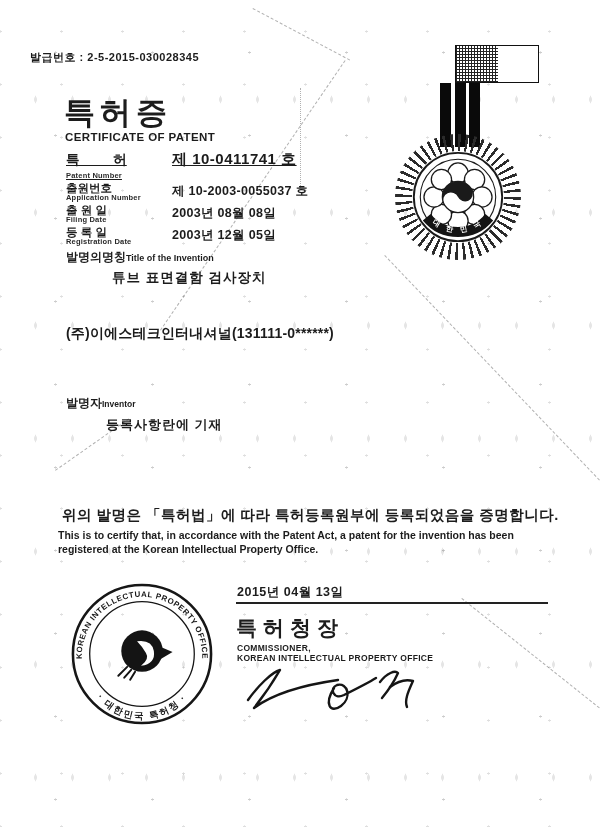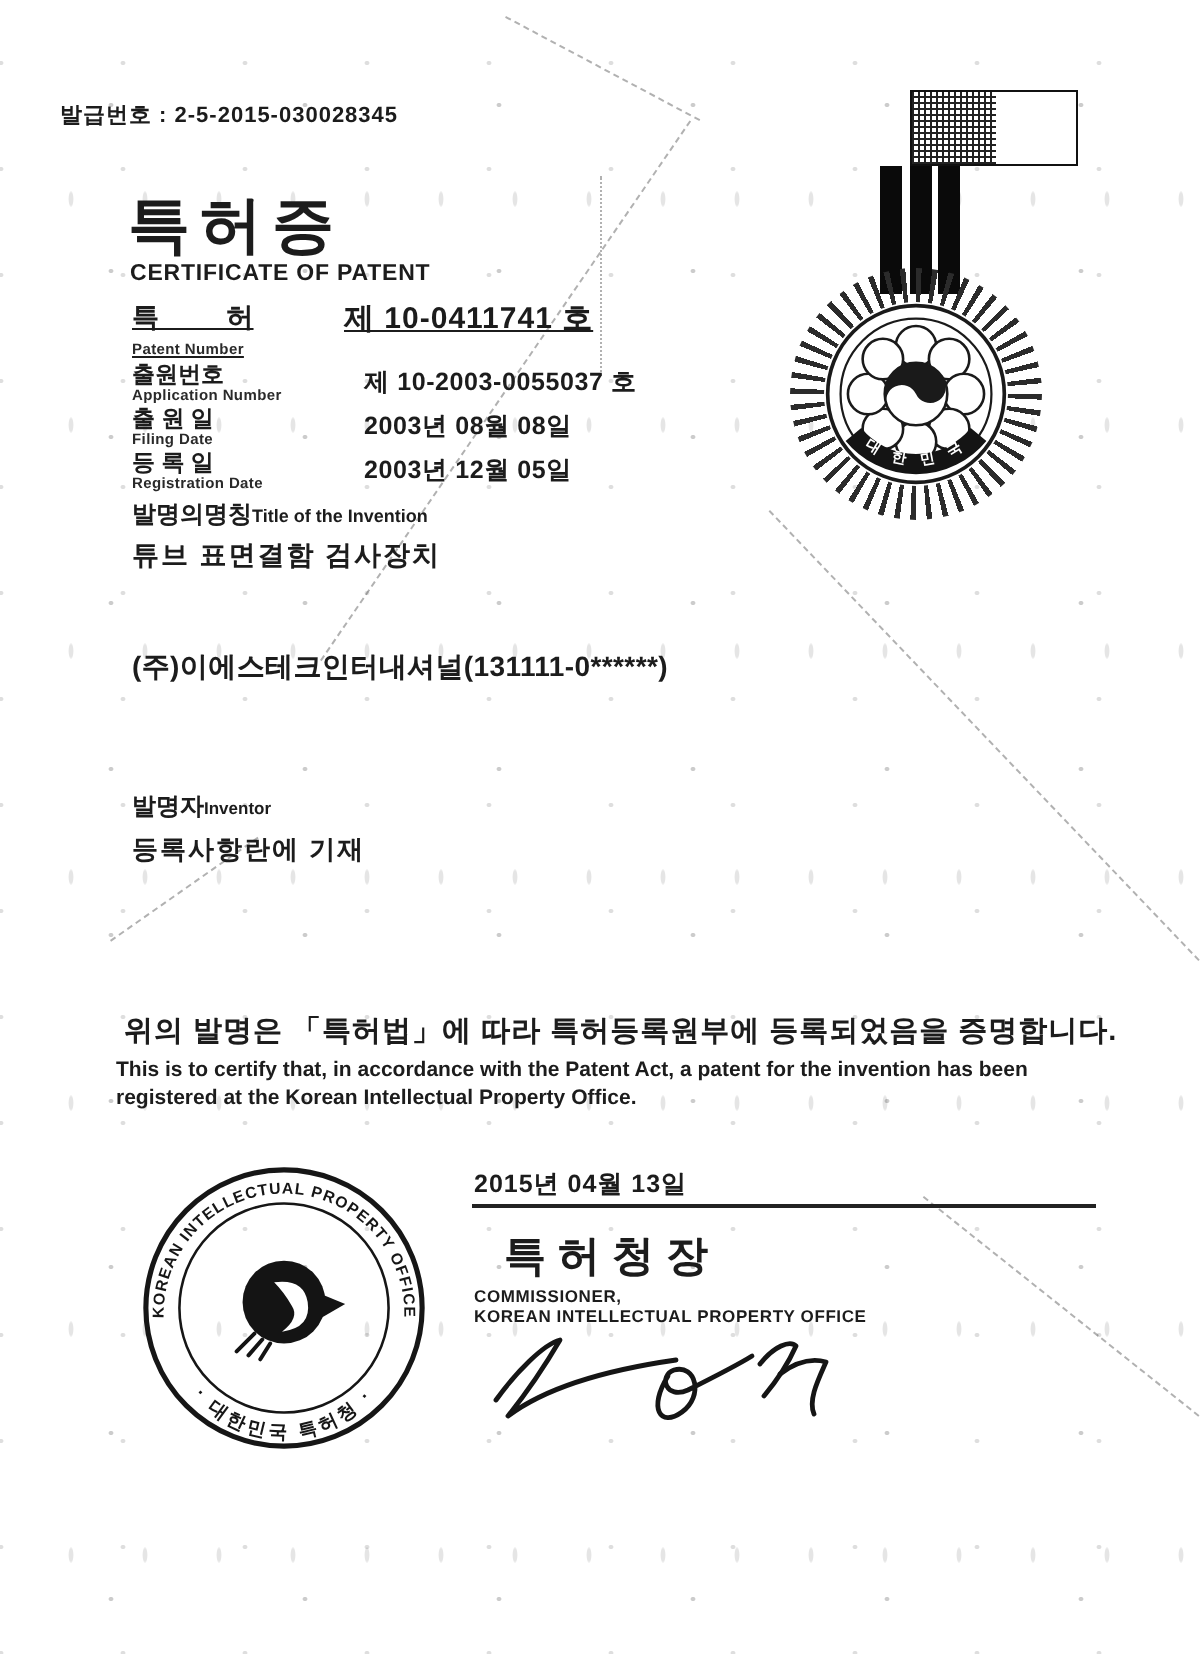--- a/index.html
+++ b/index.html
@@ -20,44 +20,44 @@
   
   .issue-no{left:30px;top:50px;font-size:11px;font-weight:bold;letter-spacing:.5px;}
   .title-kr{left:64px;top:92px;font-size:31px;font-weight:900;letter-spacing:5px;}
   .title-en{left:65px;top:131px;font-size:11.5px;font-weight:bold;letter-spacing:.4px;}
   .sub{font-size:7.5px;font-weight:bold;color:#2a2a2a;letter-spacing:.2px;}
   .patent-row{left:66px;top:150px;}
   .patent-label{font-size:13.5px;font-weight:bold;white-space:pre;}
   .patent-number{font-size:15px;font-weight:bold;letter-spacing:.5px;}
   
   .fields{left:66px;top:183px;width:330px;}
-  .frow{display:grid;grid-template-columns:106px auto;margin-bottom:1px;height:21px;gap:10px;}
+  .frow{display:grid;grid-template-columns:106px auto;margin-bottom:1px;height:21px;}
   .flabel{font-size:11.5px;font-weight:bold;white-space:pre;line-height:11px;}
   .flabel .sub{display:block;line-height:8px;}
   .fvalue{font-size:12.5px;font-weight:bold;letter-spacing:.3px;}
   
   .invention{left:66px;top:249px;}
   .inv-label{font-size:12px;font-weight:bold;}
   .inv-label .sub-inline{font-size:9px;font-weight:bold;}
-  .inv-title{font-size:13.5px;font-weight:bold;letter-spacing:1px;margin-top:3px;}
+  .inv-title{font-size:13.5px;font-weight:bold;letter-spacing:1px;margin-top:3px;margin-left:46px;}
   
   .patentee{left:66px;top:321px;}
   .pt-label{font-size:12px;font-weight:bold;}
   .sub-inline{font-size:8.5px;font-weight:bold;}
   .pt-name{font-size:14px;font-weight:bold;margin-top:4px;letter-spacing:.2px;}
   .pt-addr{font-size:12.5px;font-weight:bold;margin-top:4px;letter-spacing:.2px;}
   .inventor{left:66px;top:395px;}
-  .iv-value{font-size:13px;font-weight:bold;margin-top:4px;letter-spacing:1px;}
+  .iv-value{font-size:13px;font-weight:bold;margin-top:4px;letter-spacing:1px;margin-left:40px;}
   
   .stmt-kr{left:62px;top:506px;font-size:14.5px;font-weight:900;letter-spacing:.5px;}
   .stmt-en{left:58px;top:529px;width:494px;font-size:10.5px;font-weight:bold;line-height:1.32;}
   
   .date{left:237px;top:584px;font-size:12.5px;font-weight:bold;letter-spacing:.5px;}
   .date-line{left:236px;top:602px;width:312px;border-top:2px solid #222;}
-  .signer-kr{left:252px;top:614px;font-size:21px;font-weight:900;letter-spacing:6px;}
+  .signer-kr{left:236px;top:614px;font-size:21px;font-weight:900;letter-spacing:6px;}
   .signer-en1{left:237px;top:643px;font-size:8.5px;font-weight:bold;letter-spacing:.3px;}
   .signer-en2{left:237px;top:653px;font-size:8.5px;font-weight:bold;letter-spacing:.3px;}
   
   .medal{left:395px;top:40px;width:160px;height:230px;}
   .ribbon-rect{position:absolute;left:60px;top:5px;width:84px;height:38px;border:1.5px solid #111;background:#fff;box-sizing:border-box;}
   .ribbon-rect .hatch{position:absolute;left:0;top:0;bottom:0;width:42px;
     background-image:repeating-linear-gradient(0deg,#222 0 1px,transparent 1px 3px),
                      repeating-linear-gradient(90deg,#222 0 1px,transparent 1px 3px);}
   .ribbon-bars{position:absolute;left:45px;top:43px;width:40px;height:64px;display:flex;justify-content:space-between;}
   .ribbon-bars .bar{width:11px;background:#0a0a0a;}

